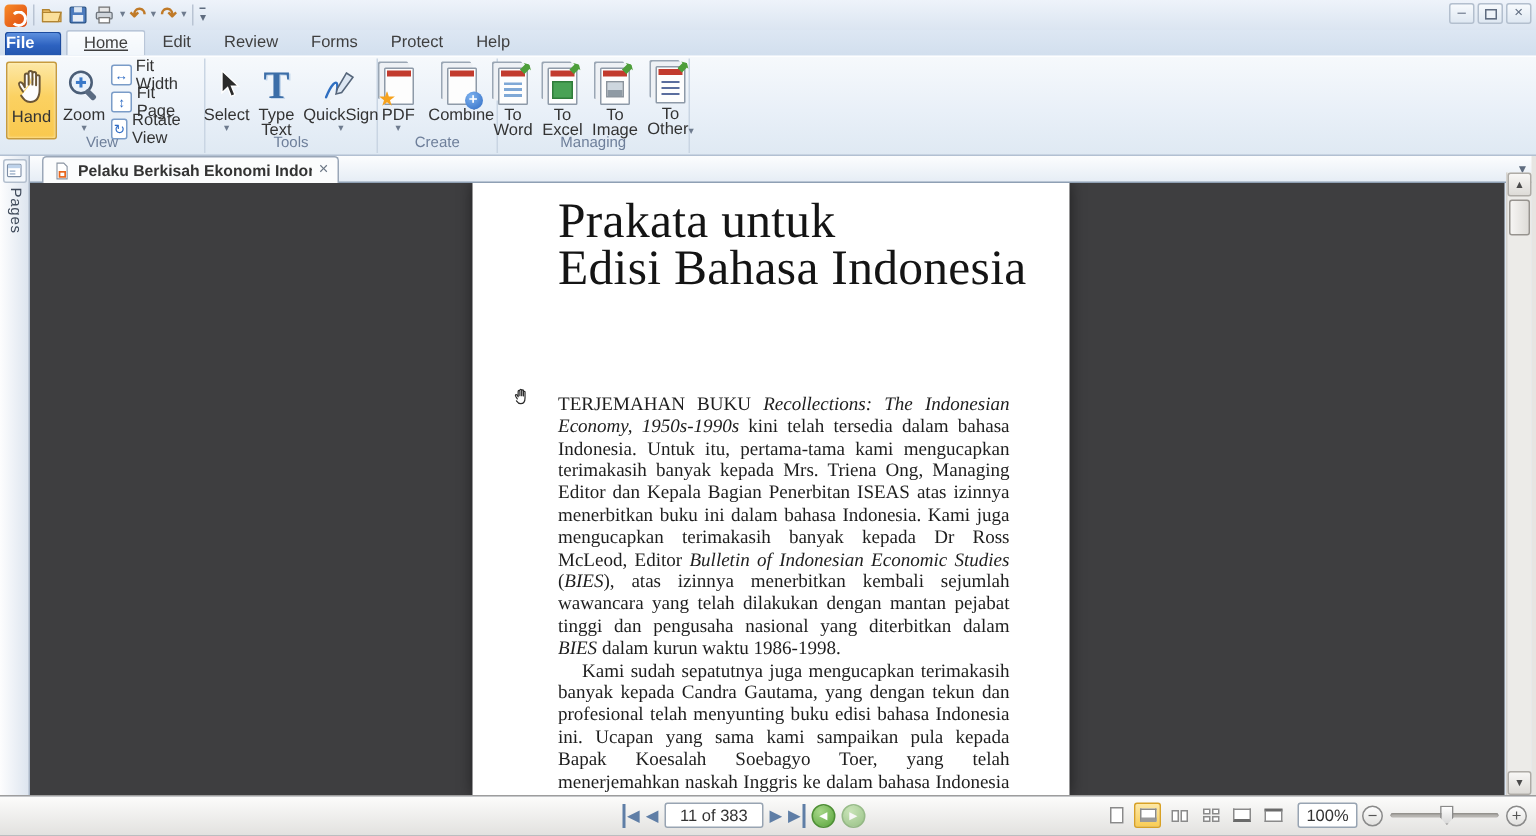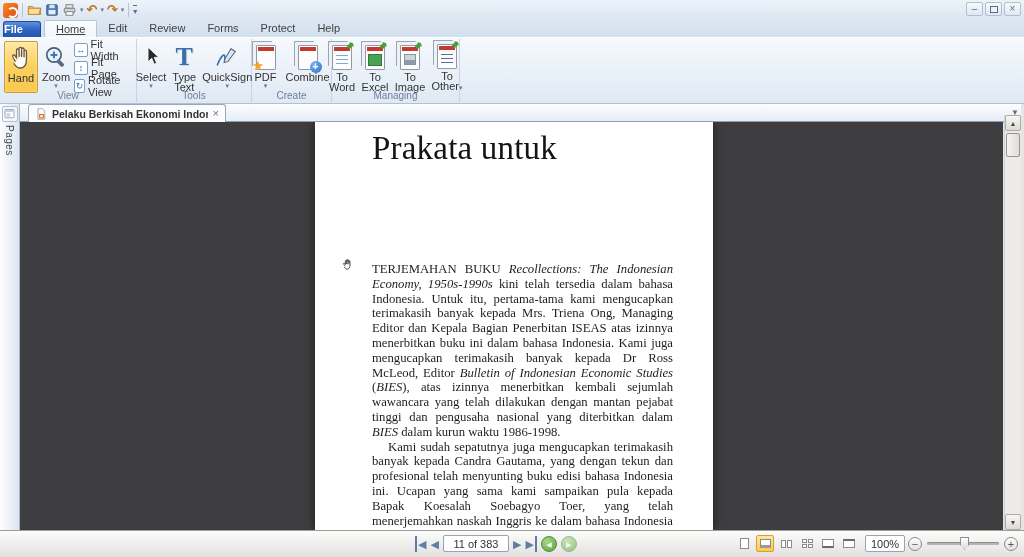--- a/index.html
+++ b/index.html
@@ -331,20 +331,21 @@
           <rect x="4" y="10" width="5" height="1.2" fill="#9bb0c9"></rect>
         </svg>
     </div>
     <span class="rail-label">Pages</span>
   </div>
 
   <div class="canvas">
     <div class="page">
       <div class="pg-heading">
         <div>Prakata untuk</div>
+        <div>Edisi Bahasa Indonesia</div>
       </div>
       <div class="hand-cursor">
         <svg width="13" height="13" viewBox="0 0 32 32">
             <path d="M9.5 19.5c-1.9-2.7-4.1-5.7-2.7-6.8 1-.8 2.3.2 3.1 1.7l1 1.7V7.2c0-2 2.9-2 2.9 0v7m0-8.5V5.3c0-2 2.9-2 2.9 0v8.9m0-8.2c0-1.9 2.8-1.9 2.8 0v8.6m0-6.3c0-1.8 2.7-1.8 2.7 0v9.3c0 6-2.4 9.8-7.2 9.8-3.5 0-4.7-1.7-6.9-4.8" fill="#fff" stroke="#2b2b2b" stroke-width="2" stroke-linecap="round" stroke-linejoin="round"></path>
           </svg>
       </div>
       <div class="pg-body">
         <p><span>TERJEMAHAN BUKU </span><span class="it">Recollections: The Indonesian Economy, 1950s-1990s</span><span> kini telah tersedia dalam bahasa Indonesia. Untuk itu, pertama-tama kami mengucapkan terimakasih banyak kepada Mrs. Triena Ong, Managing Editor dan Kepala Bagian Penerbitan ISEAS atas izinnya menerbitkan buku ini dalam bahasa Indonesia. Kami juga mengucapkan terimakasih banyak kepada Dr Ross McLeod, Editor </span><span class="it">Bulletin of Indonesian Economic Studies</span><span> (</span><span class="it">BIES</span><span>), atas izinnya menerbitkan kembali sejumlah wawancara yang telah dilakukan dengan mantan pejabat tinggi dan pengusaha nasional yang diterbitkan dalam </span><span class="it">BIES</span><span> dalam kurun waktu 1986-1998.</span></p>
         <p>Kami sudah sepatutnya juga mengucapkan terimakasih banyak kepada Candra Gautama, yang dengan tekun dan profesional telah menyunting buku edisi bahasa Indonesia ini. Ucapan yang sama kami sampaikan pula kepada Bapak Koesalah Soebagyo Toer, yang telah menerjemahkan naskah Inggris ke dalam bahasa Indonesia dengan baik.</p>
       </div>

